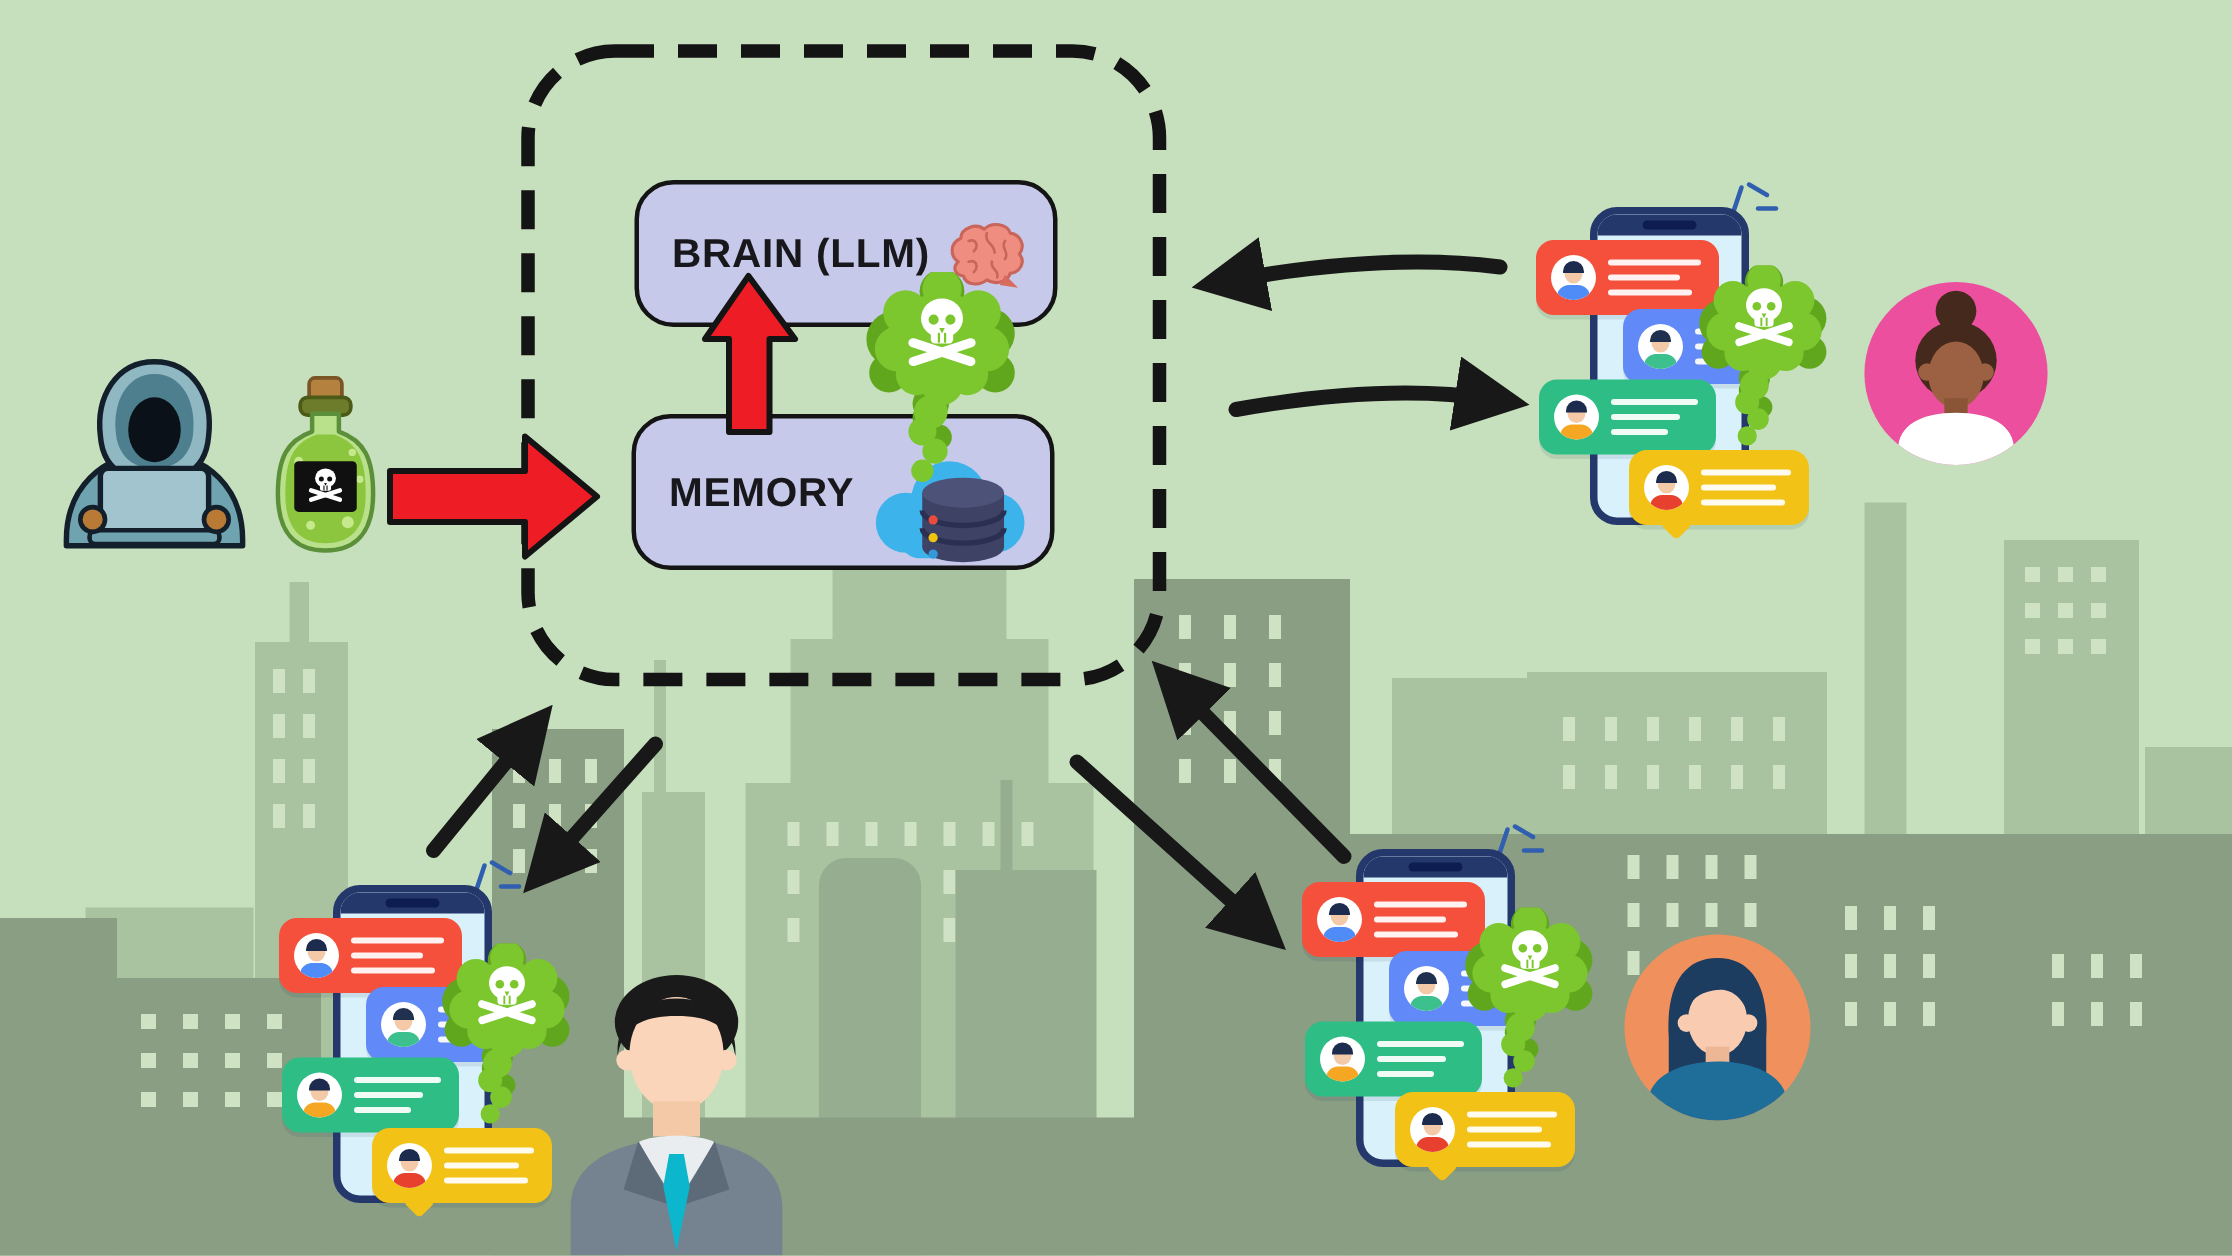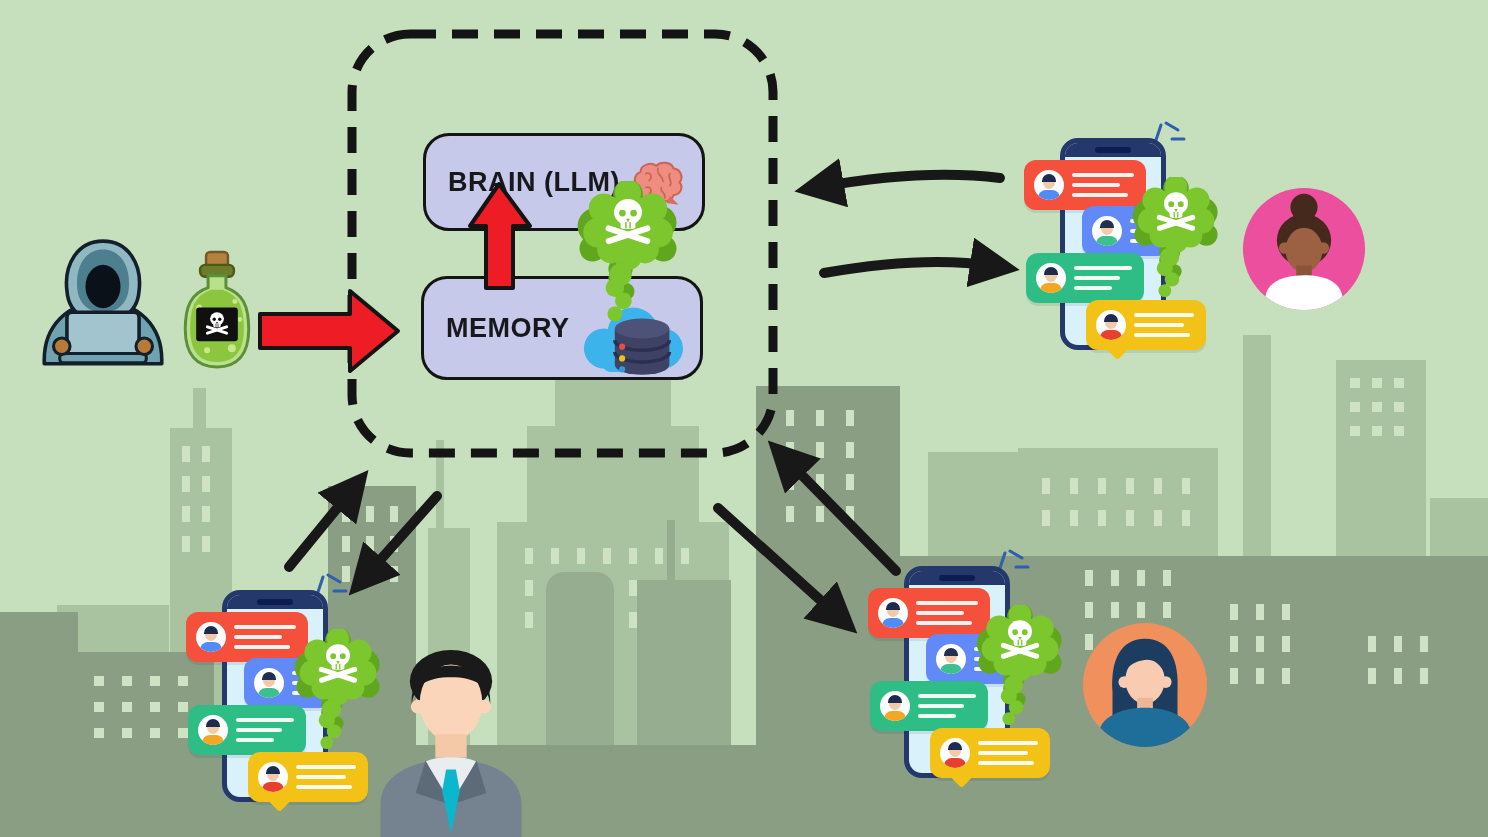--- a/index.html
+++ b/index.html
@@ -259,21 +259,21 @@
         <i></i>
       </div>
   </div>
   <div class="bldg tone-front" style="left:0;top:745px;width:1488px;height:92px;"></div>
 
   <div class="agent-box">
     <svg class="dash" width="433" height="431" viewBox="0 0 433 431">
       <rect x="6" y="6" width="421" height="419" rx="58" fill="none" stroke="var(--box_border)" stroke-width="9" stroke-dasharray="26 16"></rect>
     </svg>
 
-    <div class="inner-box" style="left:77px;top:105px;width:282px;height:98px;">
+    <div class="inner-box" style="left:77px;top:92px;width:282px;height:98px;">
       <span>BRAIN (LLM)</span>
       <svg class="icon" style="right:14px;top:22px;" width="62" height="52" viewBox="0 0 70 60">
         <path d="M14,34 C8,30 7,20 16,16 C16,8 28,4 34,9 C40,3 52,5 54,12 C62,13 66,22 61,28 C66,34 62,42 54,43 C52,50 42,52 36,48 C30,53 20,52 18,45 C12,44 9,39 14,34 Z" fill="#ef8e80" stroke="#c9655a" stroke-width="2.4" stroke-linejoin="round"></path>
         <path d="M22,18 C28,16 30,22 26,26 M36,12 C34,20 42,20 42,27 M50,18 C46,24 54,26 50,32 M22,34 C28,32 30,38 26,42 M40,34 C38,40 46,40 44,46" fill="none" stroke="#c9655a" stroke-width="2" stroke-linecap="round"></path>
         <path d="M50,44 L60,54 L46,52 Z" fill="#d96a5e"></path>
       </svg>
     </div>
 
     <div class="inner-box" style="left:75px;top:248px;width:282px;height:104px;">
       <span>MEMORY</span>

